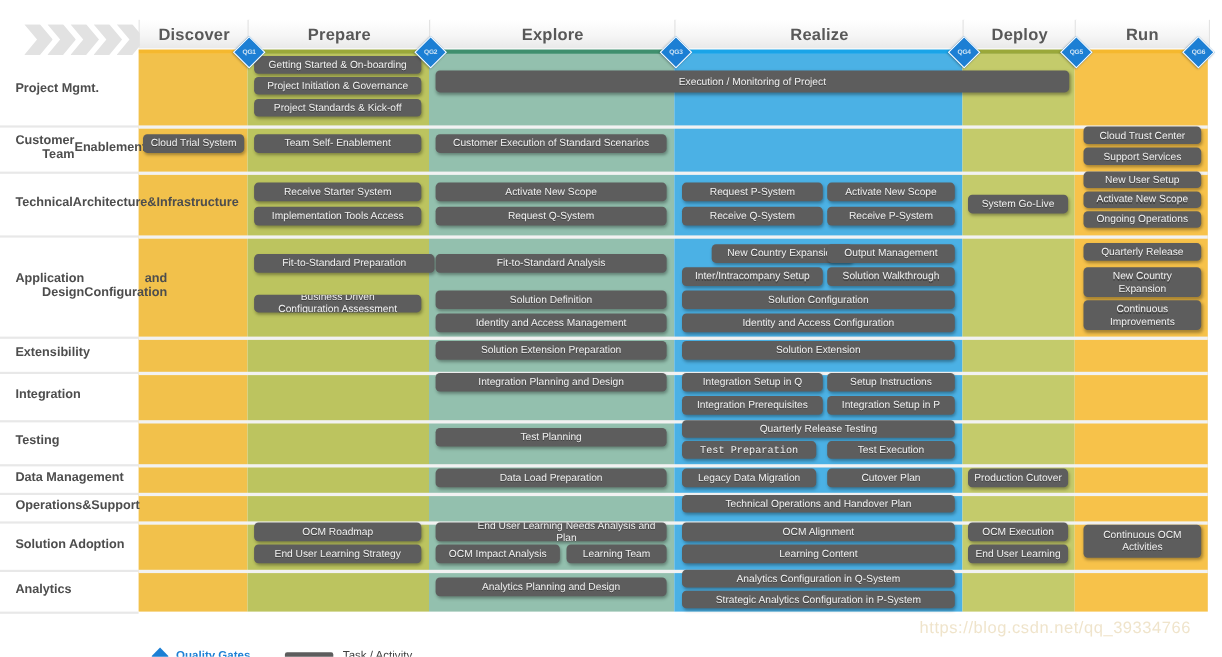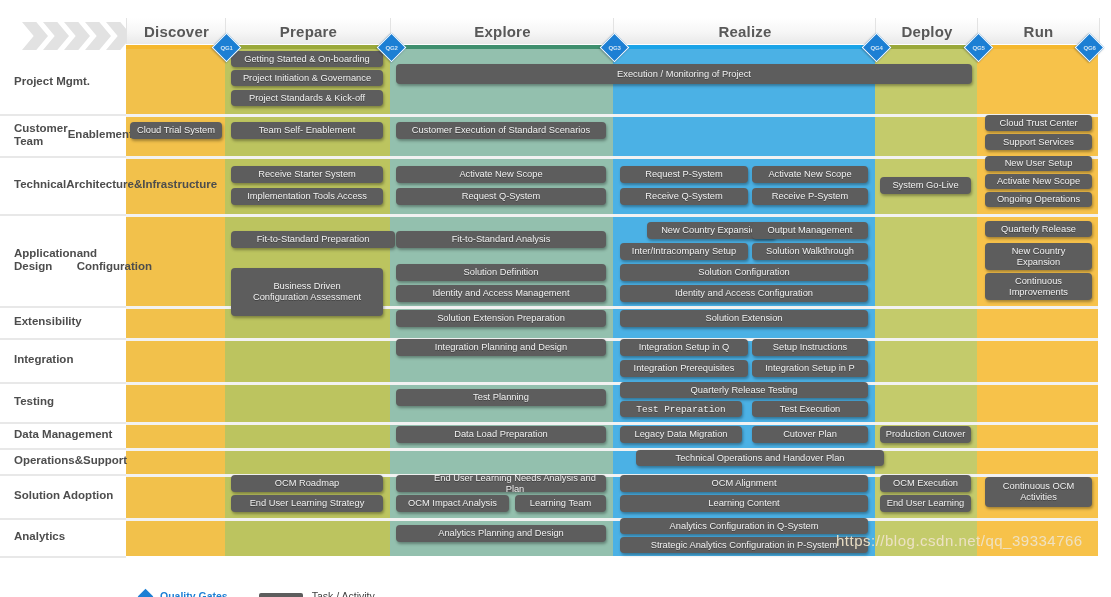--- a/index.html
+++ b/index.html
@@ -25,21 +25,21 @@
   .phase-underline{position:absolute;top:45px;height:4px;}
 
   
   .grid{position:absolute;left:126px;top:49px;width:972px;height:507px;}
   .colband{position:absolute;top:0;bottom:0;}
   .rowline{position:absolute;left:0;right:0;height:3px;background:#f2f2f2;}
 
   
   .rowlabel{position:absolute;left:14px;width:112px;
       font-size:11.5px;font-weight:bold;color:#4d4d4d;line-height:13.5px;
-      display:flex;align-items:center;}
+      display:flex;align-items:center;text-align:right;}
   .rowsep{position:absolute;left:0;width:126px;height:2px;background:#e8e8e8;}
 
   
   .task{position:absolute;background:#5d5d5d;border-radius:4px;
       box-shadow:1px 2px 3px rgba(0,0,0,.33);
       color:#f2f2f2;font-size:9.3px;line-height:11px;
       display:flex;align-items:center;justify-content:center;text-align:center;
       padding:0 4px;box-sizing:border-box;overflow:hidden;
       text-shadow:0 1px 0 rgba(0,0,0,.35);}
 
@@ -52,21 +52,21 @@
       color:#cfe4f5;letter-spacing:-.2px;}
 
   
   .legend{position:absolute;left:140px;top:566px;display:flex;align-items:flex-end;gap:9px;margin-top:24px;}
   .lg-diamond{width:11px;height:11px;background:#1c7fd4;transform:rotate(45deg);}
   .lg-text-blue{font-size:10.5px;font-weight:bold;color:#1c7fd4;}
   .lg-bar{width:44px;height:9px;background:#5d5d5d;border-radius:2px;margin-left:22px;}
   .lg-text{font-size:10.5px;color:#3f3f3f;}
 
   
-  .wm-url{position:absolute;left:836px;top:532px;font-size:15px;color:#efe3c9;
+  .wm-url{position:absolute;left:836px;top:562px;font-size:15px;color:#efe3c9;
       letter-spacing:.5px;white-space:nowrap;opacity:.95;}
   .wm-csdn{position:absolute;left:862px;top:572px;font-size:15px;color:#9a9a9a;white-space:nowrap;}
 </style>
 </head>
 <body>
 
 <div id="root">
 
   <div class="chevrons">
       <div class="chev" style="left: 0px;"></div>
@@ -239,21 +239,21 @@
       </div>
       <div class="task" style="left: 985px; top: 174px; width: 107px; height: 15px;">
         <span>Activate New Scope</span>
       </div>
       <div class="task" style="left: 985px; top: 192px; width: 107px; height: 15px;">
         <span>Ongoing Operations</span>
       </div>
       <div class="task" style="left: 231px; top: 231px; width: 164px; height: 17px;">
         <span>Fit-to-Standard Preparation</span>
       </div>
-      <div class="task" style="left: 231px; top: 268px; width: 152px; height: 48px;">
+      <div class="task" style="left: 231px; top: 268px; width: 152px; height: 16px;">
         <span>Business Driven<br>Configuration Assessment</span>
       </div>
       <div class="task" style="left: 396px; top: 231px; width: 210px; height: 17px;">
         <span>Fit-to-Standard Analysis</span>
       </div>
       <div class="task" style="left: 396px; top: 264px; width: 210px; height: 17px;">
         <span>Solution Definition</span>
       </div>
       <div class="task" style="left: 396px; top: 285px; width: 210px; height: 17px;">
         <span>Identity and Access Management</span>
@@ -323,21 +323,21 @@
       </div>
       <div class="task" style="left: 620px; top: 426px; width: 122px; height: 17px;">
         <span>Legacy Data Migration</span>
       </div>
       <div class="task" style="left: 752px; top: 426px; width: 116px; height: 17px;">
         <span>Cutover Plan</span>
       </div>
       <div class="task" style="left: 880px; top: 426px; width: 91px; height: 17px;">
         <span>Production Cutover</span>
       </div>
-      <div class="task" style="left: 620px; top: 450px; width: 248px; height: 16px; margin-left: 16px;">
+      <div class="task" style="left: 620px; top: 450px; width: 248px; height: 16px;">
         <span>Technical Operations and Handover Plan</span>
       </div>
       <div class="task" style="left: 231px; top: 475px; width: 152px; height: 17px;">
         <span>OCM Roadmap</span>
       </div>
       <div class="task" style="left: 231px; top: 495px; width: 152px; height: 17px;">
         <span>End User Learning Strategy</span>
       </div>
       <div class="task" style="left: 396px; top: 475px; width: 210px; height: 17px; padding-left: 32px;">
         <span>End User Learning Needs Analysis and Plan</span>

